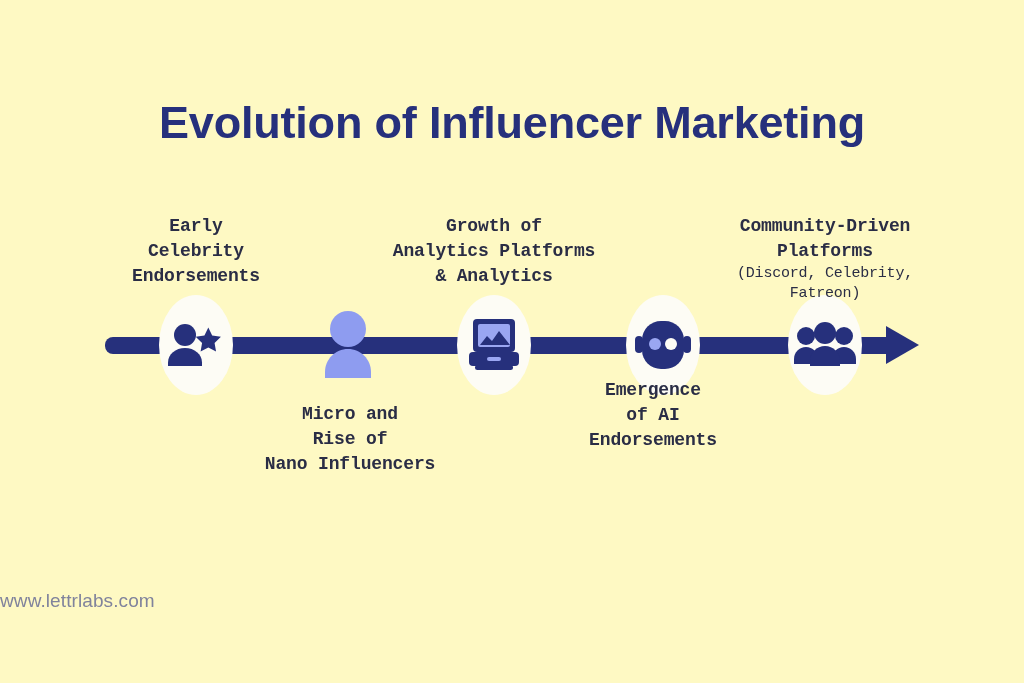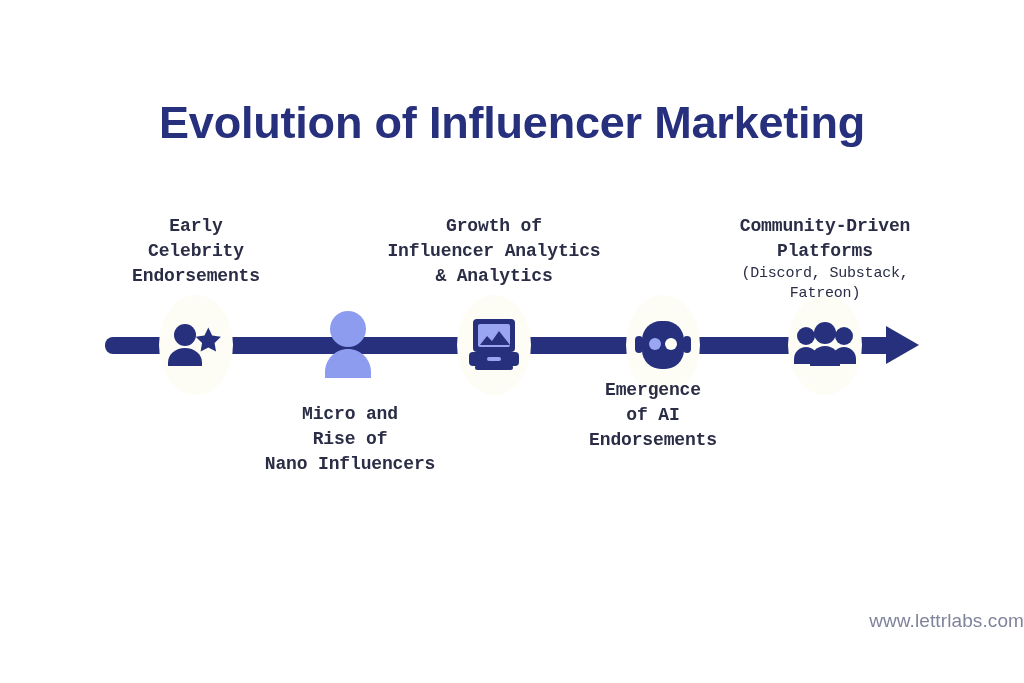--- a/index.html
+++ b/index.html
@@ -12,21 +12,21 @@
     overflow: hidden;
     background: #eaeafa;
     font-family: "Liberation Sans", sans-serif;
     -webkit-font-smoothing: antialiased;
   }
 
   #canvas {
     position: relative;
     width: 1024px;
     height: 683px;
-    background: #ffffff;
+    background: #fef9c3;
   }
 
   
   .title {
     position: absolute;
     left: 0;
     top: 98px;
     width: 1024px;
     text-align: center;
     font-size: 45px;
@@ -118,26 +118,25 @@
   #label-3 { left: 374px; top: 214px; width: 240px; }
   #label-4 { left: 543px; top: 378px; width: 220px; }
   #label-5 { left: 703px; top: 214px; width: 244px; }
 
   
   .footer {
     position: absolute;
     left: 0;
     top: 590px;
     width: 1024px;
-    text-align: right;
+    text-align: left;
     font-size: 19px;
     font-weight: 400;
     color: #80839c;
     letter-spacing: 0.1px;
-    margin-top: 20px;
   }
 </style>
 </head>
 <body>
 
 <div id="canvas">
 
   <div class="title">Evolution of Influencer Marketing</div>
 
   <div class="timeline-axis">
@@ -203,31 +202,31 @@
   </div>
 
   <div class="label label-below" id="label-2">
     <div>Micro and</div>
     <div>Rise of</div>
     <div>Nano Influencers</div>
   </div>
 
   <div class="label label-above" id="label-3">
     <div>Growth of</div>
-    <div>Influencer Analytics</div>
+    <div>Analytics Platforms</div>
     <div>&amp; Analytics</div>
   </div>
 
   <div class="label label-below" id="label-4">
     <div>Emergence</div>
     <div>of AI</div>
     <div>Endorsements</div>
   </div>
 
   <div class="label label-above" id="label-5">
     <div>Community-Driven</div>
     <div>Platforms</div>
-    <span class="sub">(Discord, Substack, Fatreon)</span>
+    <span class="sub">(Discord, Celebrity, Fatreon)</span>
   </div>
 
   <div class="footer">www.lettrlabs.com</div>
 
 </div>
 
 </body></html>

